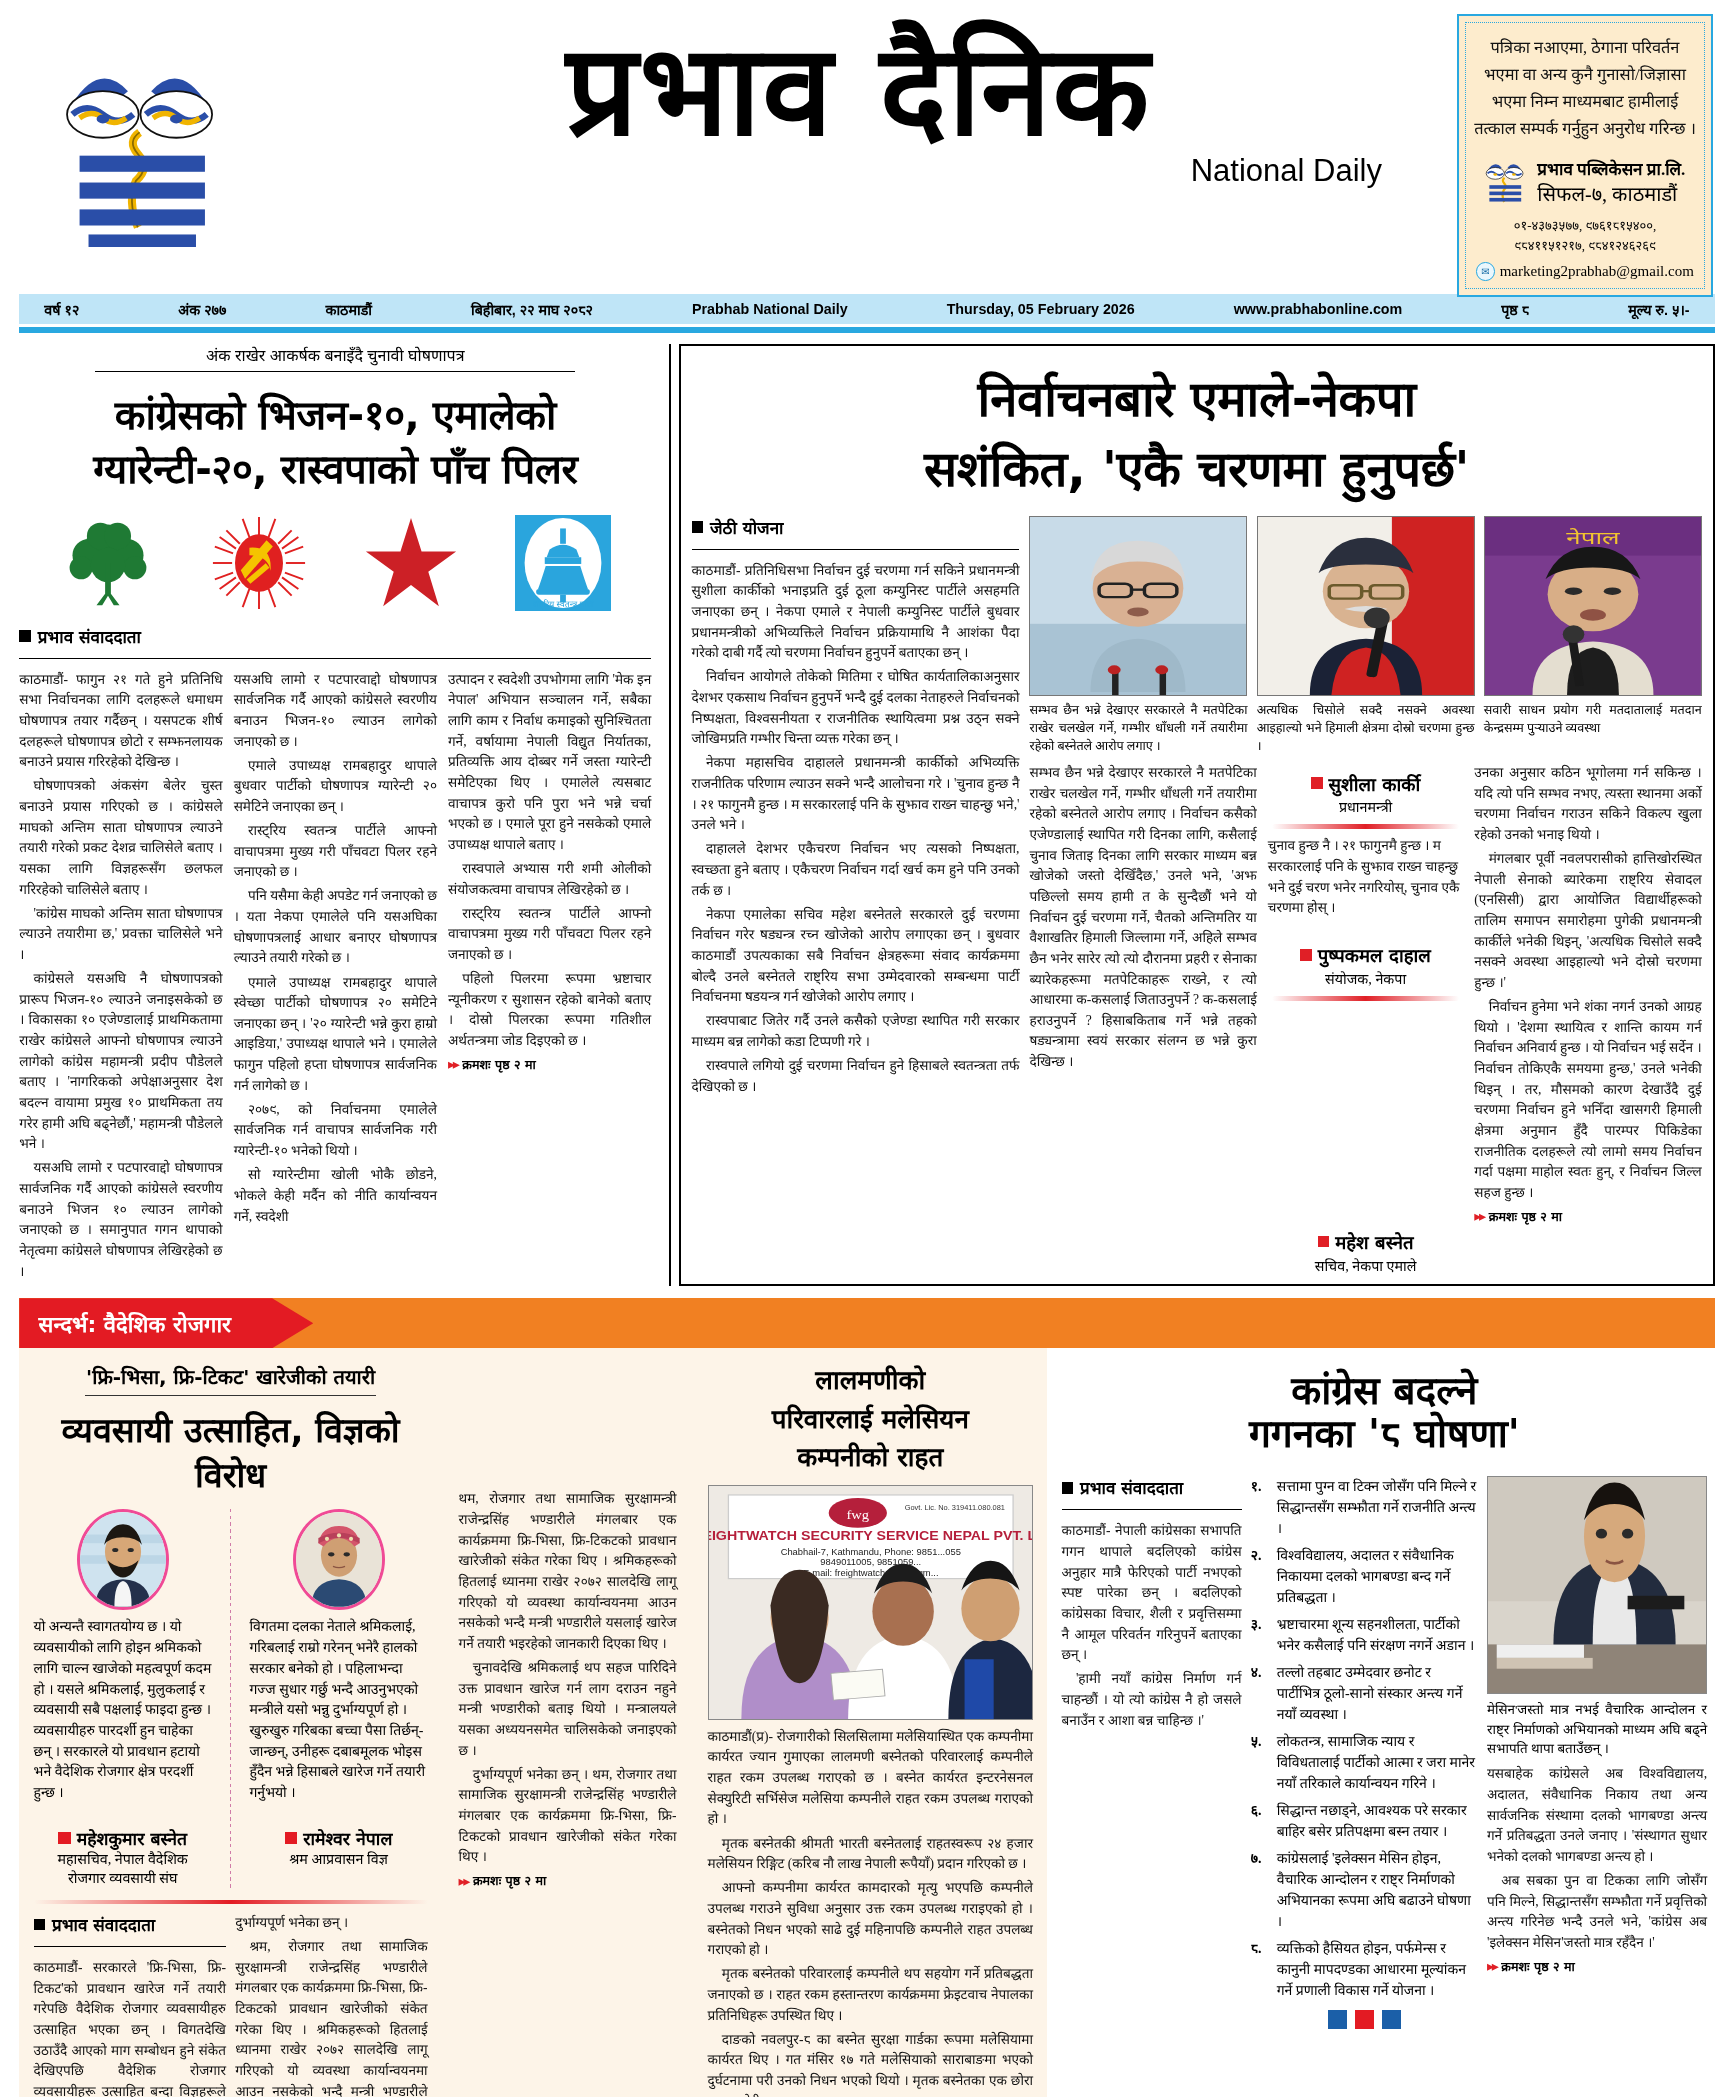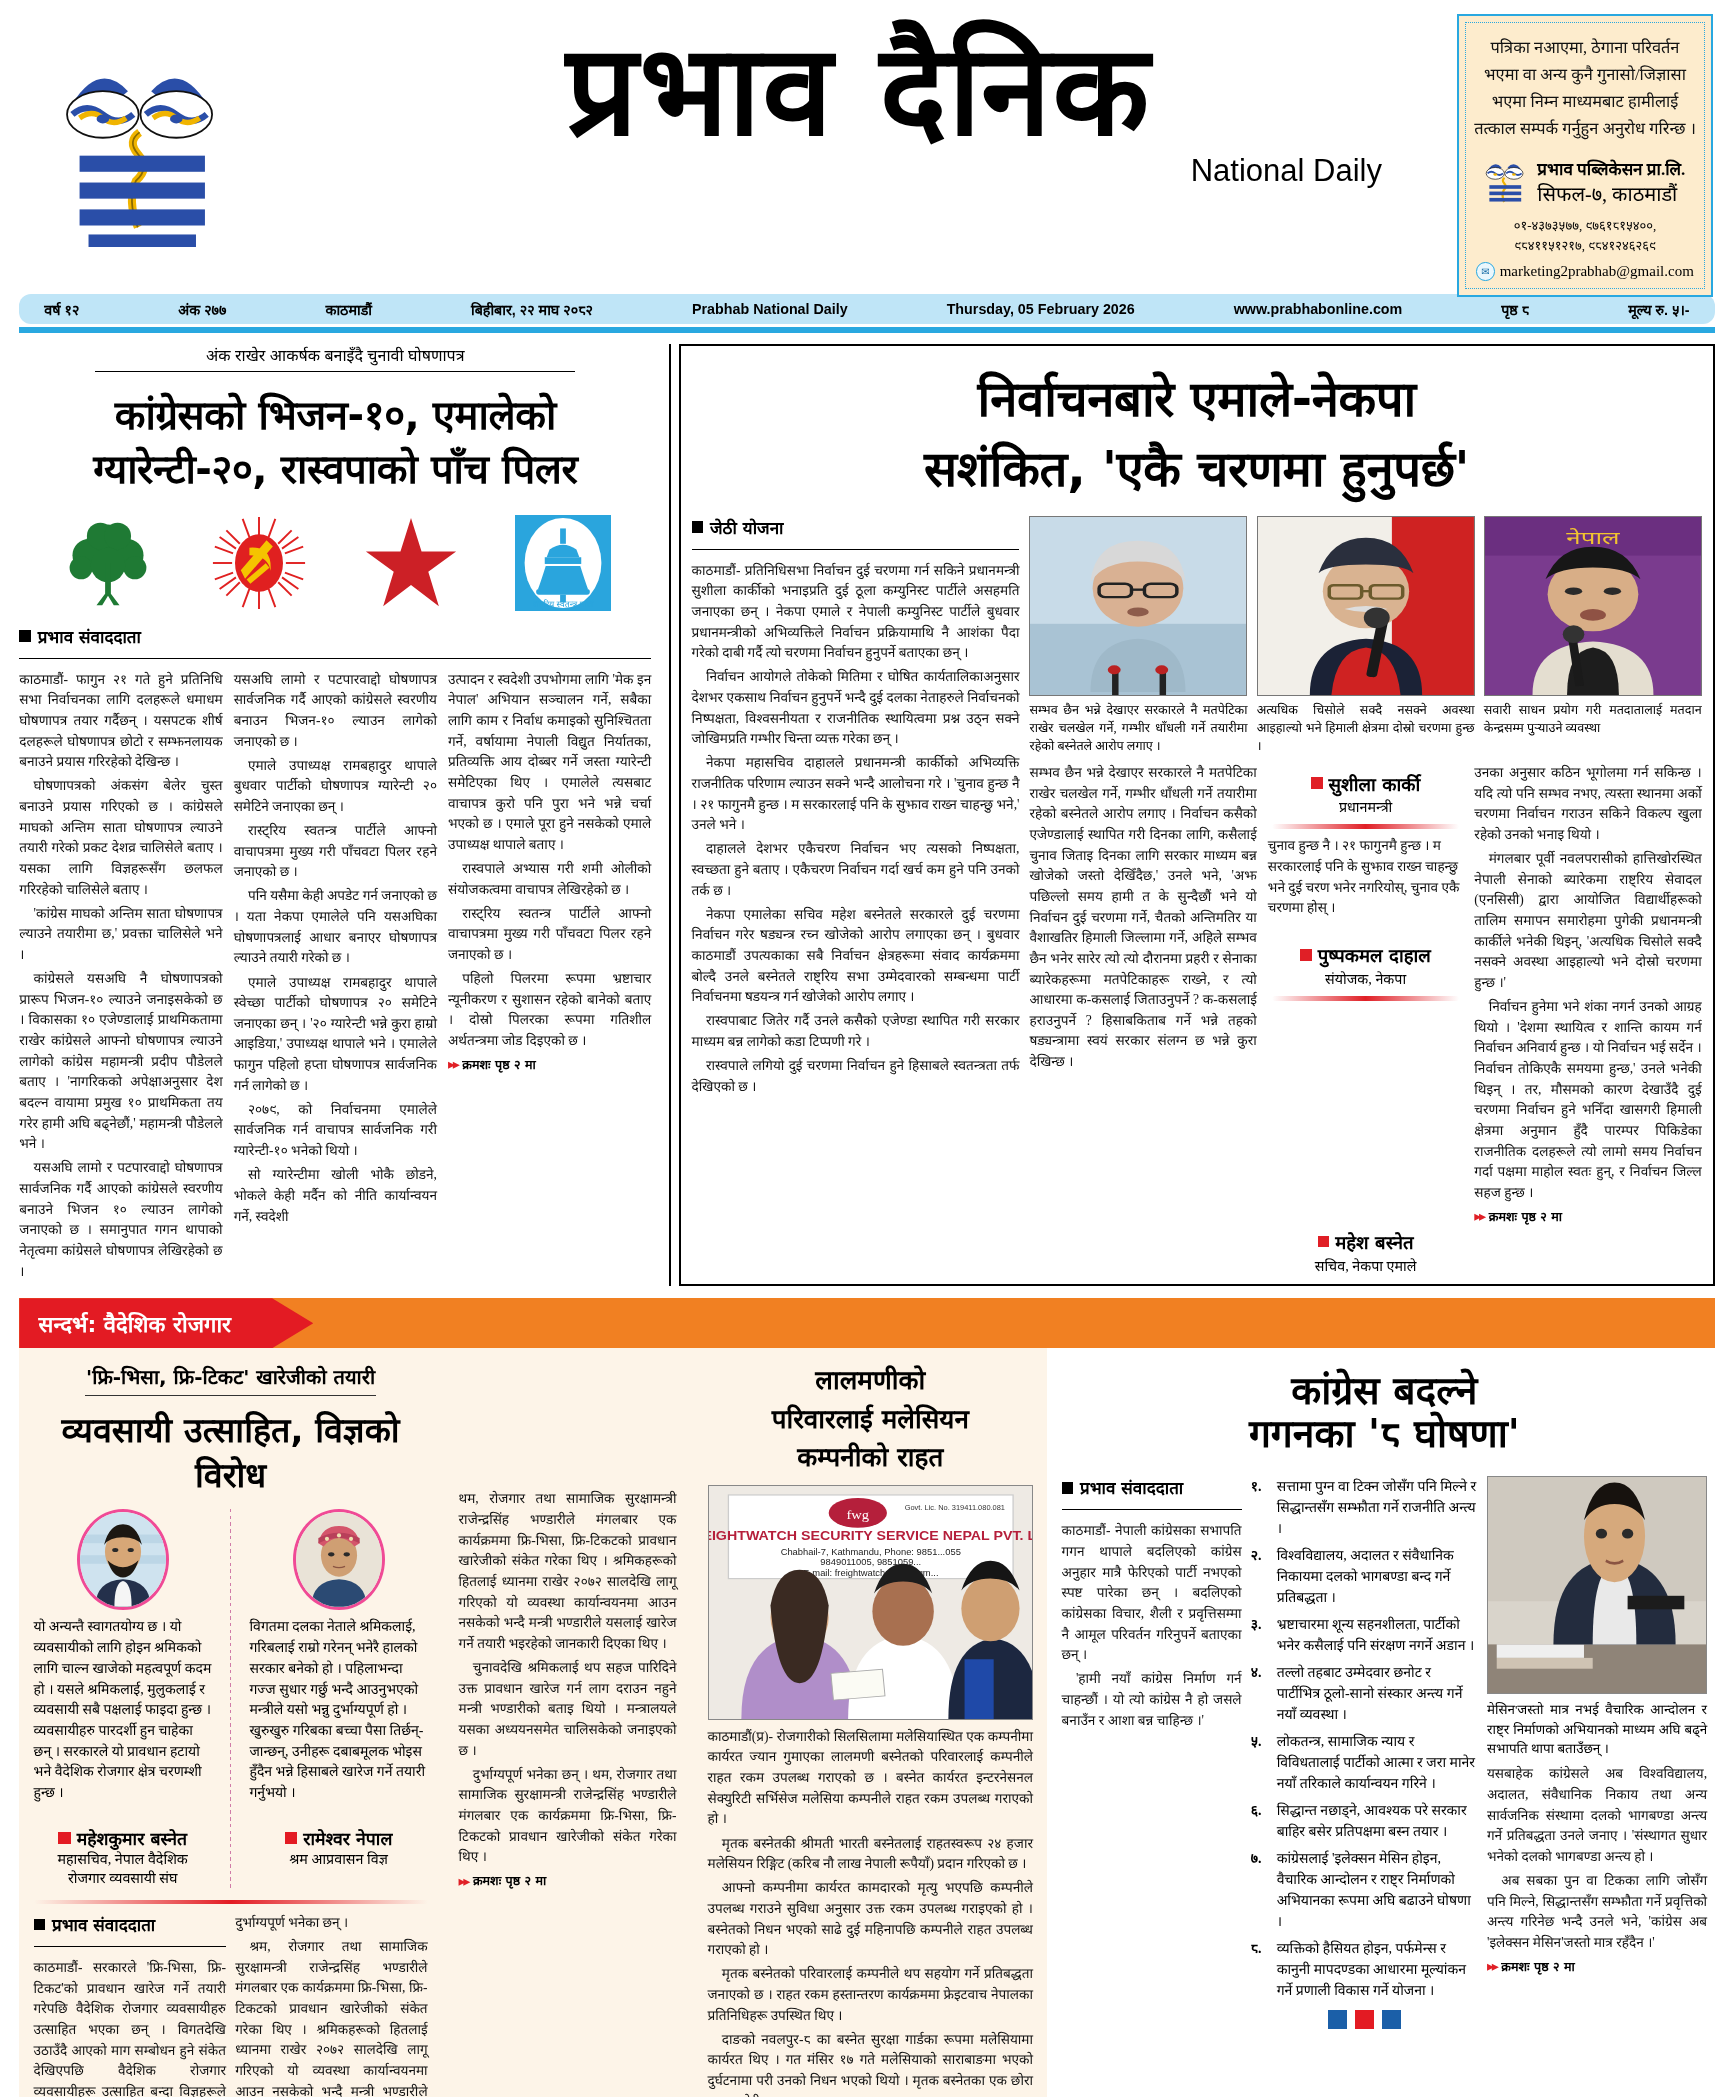--- a/index.html
+++ b/index.html
@@ -101,21 +101,20 @@
     background: #bfe5f7;
     height: 30px;
     display: flex;
     align-items: center;
     justify-content: space-between;
     padding: 0 25px;
     font-size: 14.3px;
     font-family: "Liberation Sans", sans-serif;
     color: #000;
     font-weight: 600;
-    border-radius: 12px;
   }
   .infobar span { white-space: nowrap; }
   .rule-thin { height: 1.7px; background: #ffffff; }
   .rule-blue { height: 5.9px; background: #29a8e0; margin: 1.7px 0 0 0; }
 
   
   .main { display: flex; padding: 11px 19.3px 0 19.3px; gap: 0; }
   .col-left { width: 642px; padding-right: 10px; }
   .vrule { width: 2.1px; background: #000; margin: 0 7.6px; }
   .col-right { flex: 1; border: 2.1px solid #000; padding: 9.2px 11px 4.2px 11px; }
@@ -658,21 +657,21 @@
                 <rect y="26" width="100" height="10" fill="#bcd6e6"></rect>
                 <rect y="50" width="100" height="10" fill="#bcd6e6"></rect>
                 <path d="M18 110 q0 -30 32 -32 q32 2 32 32 z" fill="#24304b"></path>
                 <path d="M40 110 q0 -28 10 -30 q10 2 10 30 z" fill="#f5f5f5"></path>
                 <ellipse cx="50" cy="46" rx="21" ry="25" fill="#d7a777"></ellipse>
                 <path d="M28 38 q6 -24 22 -24 q16 0 22 24 q-6 -9 -22 -9 q-16 0 -22 9z" fill="#1d1812"></path>
                 <path d="M32 56 q6 20 18 20 q12 0 18 -20 q-8 8 -18 8 q-10 0 -18 -8z" fill="#1d1812"></path>
                 <ellipse cx="41" cy="44" rx="3.6" ry="2.4" fill="#2a2a2a"></ellipse>
                 <ellipse cx="59" cy="44" rx="3.6" ry="2.4" fill="#2a2a2a"></ellipse>
               </svg>
-              <div class="quote-body">यो अन्यन्तै स्वागतयोग्य छ । यो व्यवसायीको लागि होइन श्रमिकको लागि चाल्न खाजेको महत्वपूर्ण कदम हो । यसले श्रमिकलाई, मुलुकलाई र व्यवसायी सबै पक्षलाई फाइदा हुन्छ । व्यवसायीहरु पारदर्शी हुन चाहेका छन् । सरकारले यो प्रावधान हटायो भने वैदेशिक रोजगार क्षेत्र चरणम्शी हुन्छ ।</div>
+              <div class="quote-body">यो अन्यन्तै स्वागतयोग्य छ । यो व्यवसायीको लागि होइन श्रमिकको लागि चाल्न खाजेको महत्वपूर्ण कदम हो । यसले श्रमिकलाई, मुलुकलाई र व्यवसायी सबै पक्षलाई फाइदा हुन्छ । व्यवसायीहरु पारदर्शी हुन चाहेका छन् । सरकारले यो प्रावधान हटायो भने वैदेशिक रोजगार क्षेत्र परदर्शी हुन्छ ।</div>
               <div class="qname">
                 <span class="sq"></span>
                 <span>महेशकुमार बस्नेत</span>
               </div>
               <div class="qrole">महासचिव, नेपाल वैदेशिक</div>
               <div class="qrole">रोजगार व्यवसायी संघ</div>
             </div>
 
             <div class="dotrule-v"></div>
 

